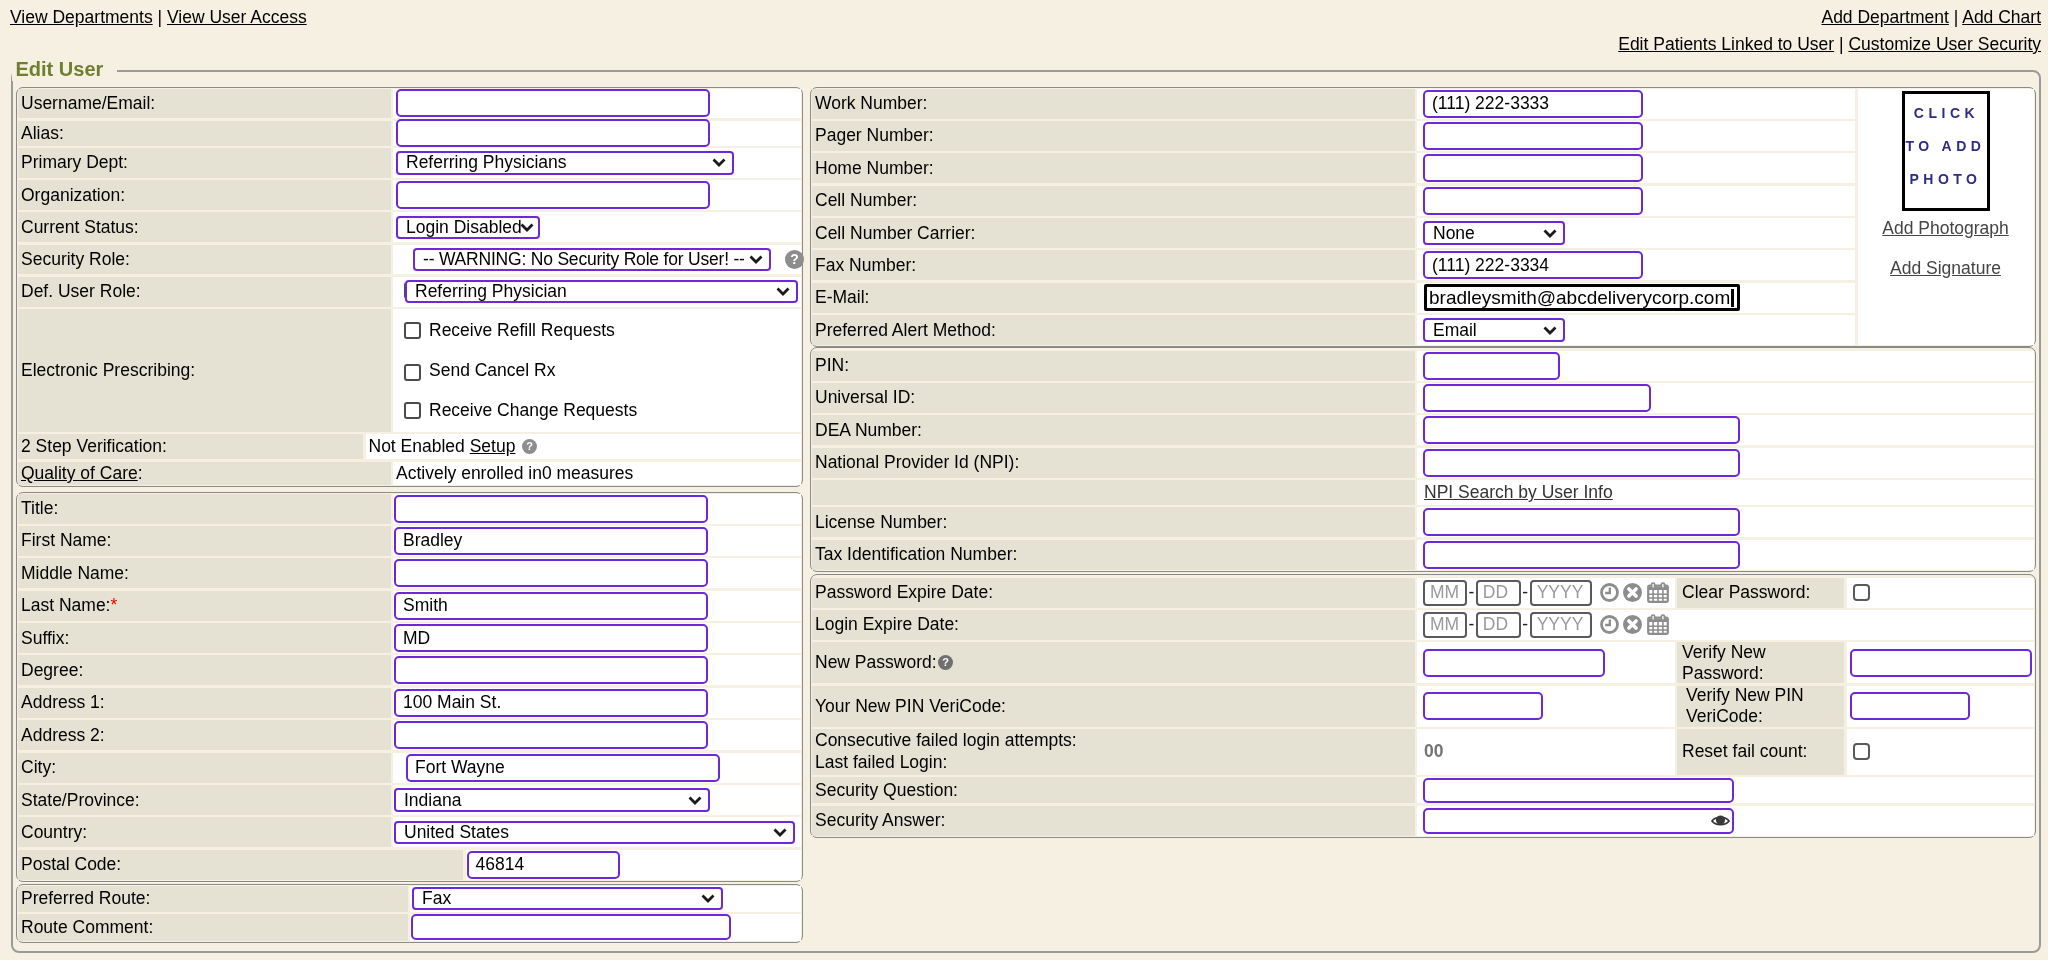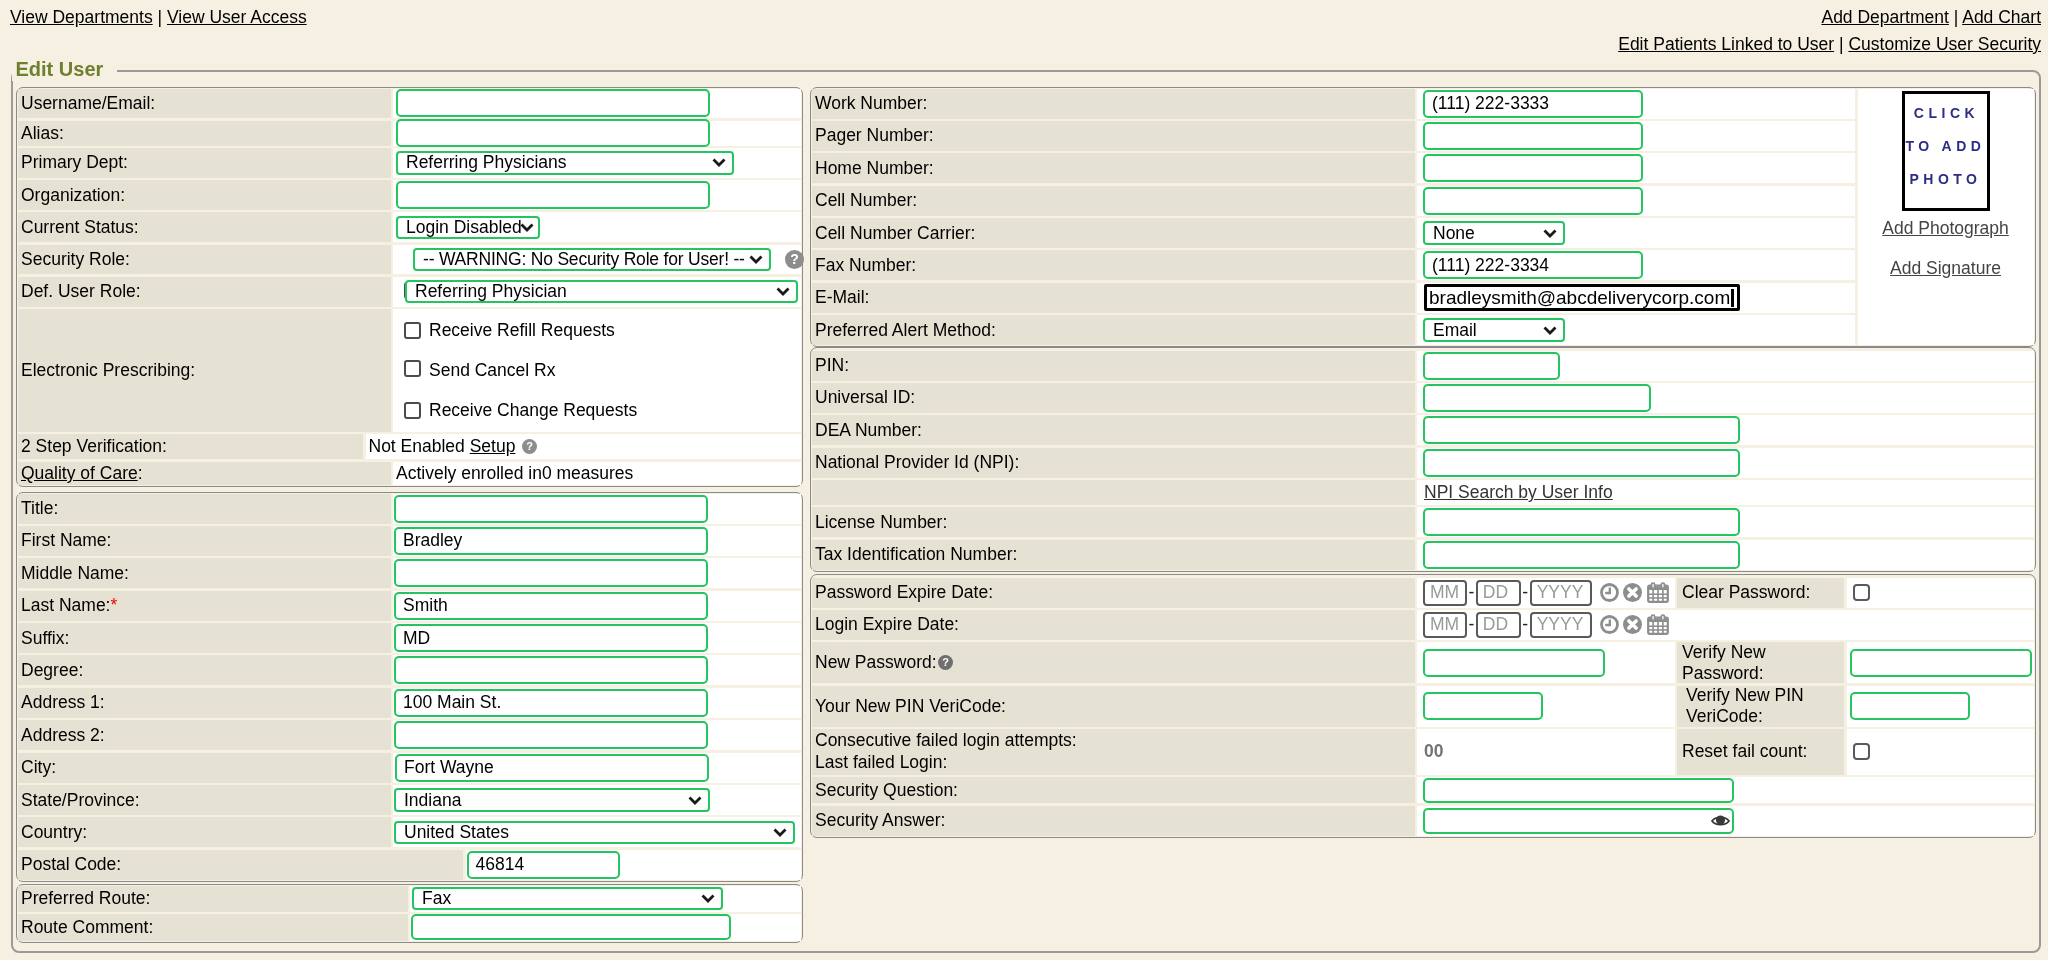--- a/index.html
+++ b/index.html
@@ -19,21 +19,21 @@
 
 #fs { left:11px; top:70px; width:2030px; height:883px; border:2px solid #9a9a9a; border-radius:8px; }
 #legend { left:11.5px; top:58px; background:#f5f0e1; padding:0 14px 0 4px; font-size:20px; font-weight:bold; color:#6e7f2e; }
 
 .tbl { position:absolute; border:1.5px solid #8a8a8a; border-radius:7px; background:#f5f0e1; padding:1px; display:flex; flex-direction:column; gap:2.4px; }
 .row { display:flex; gap:2.5px; }
 .lbl { background:#e6e2d3; display:flex; align-items:center; padding-left:3px; flex:none; }
 .val { background:#fff; display:flex; align-items:center; flex:1 1 auto; min-width:0; }
 
 .inp, .sel {
-  background:#fff; border:2px solid #22c55e; border-radius:5px;
+  background:#fff; border:2px solid #6d28d9; border-radius:5px;
   height:28px; display:flex; align-items:center;
   padding-left:7px; font-size:17.5px; flex:none; position:relative;
 }
 .sel { padding-left:8px; height:23.5px; border-radius:4px; }
 .sel .chev { position:absolute; right:6px; top:50%; margin-top:-4.5px; }
 .cb { width:17px; height:17px; border:2px solid #4c4c4c; border-radius:3px; background:#fff; flex:none; }
 .dinp { height:26px; border:2px solid #5a5a5a; border-radius:4px; background:#fff; color:#999;
   display:flex; align-items:center; padding-left:5px; font-size:17.5px; flex:none; }
 .dash { margin:0 1.5px; color:#222; }
 .dico { flex:none; }
@@ -108,21 +108,21 @@
             <polyline points="1.5,1.5 7,7 12.5,1.5" fill="none" stroke="#1a1a1a" stroke-width="2.8"></polyline>
           </svg></span>
       </div>
     </div>
   <div class="row" style="height:123px">
       <div class="lbl" style="width:372.5px">Electronic Prescribing:</div>
       <div class="val" style="padding-left:11px">
         <div style="display:flex;flex-direction:column;gap:19px;width:100%">
       <div style="display:flex;align-items:center;gap:8px;height:21px"><span class="cb"></span>Send New Scripts</div>
       <div style="display:flex;align-items:center;gap:8px;height:21px"><span class="cb"></span>Receive Refill Requests</div>
-      <div style="display:flex;align-items:flex-start;gap:8px;height:21px"><span class="cb"></span>Send Cancel Rx</div>
+      <div style="display:flex;align-items:flex-end;gap:8px;height:21px"><span class="cb"></span>Send Cancel Rx</div>
       <div style="display:flex;align-items:center;gap:8px;height:21px"><span class="cb"></span>Receive Change Requests</div>
       <div style="display:flex;align-items:center;gap:8px;height:21px"><span class="cb"></span>Receive Fill Notices</div>
   </div>
       </div>
     </div>
   <div class="row" style="height:25px">
       <div class="lbl" style="width:345px">2 Step Verification:</div>
       <div class="val" style="padding-left:3px">Not Enabled&nbsp;<a>Setup</a>&nbsp;<svg width="15" height="15" viewBox="0 0 19 19" style="margin-left:2px">
           <circle cx="9.5" cy="9.5" r="9.5" fill="#8d8d8d"></circle>
           <text x="9.5" y="14.2" text-anchor="middle" font-size="14" font-weight="bold" fill="#fff" font-family="Liberation Sans">?</text>
@@ -178,21 +178,21 @@
       </div>
     </div>
   <div class="row" style="height:30px">
       <div class="lbl" style="width:372.5px">Address 2:</div>
       <div class="val" style="padding-left:1px">
         <span class="inp" style="width:314px"></span>
       </div>
     </div>
   <div class="row" style="height:30px">
       <div class="lbl" style="width:372.5px">City:</div>
-      <div class="val" style="padding-left:2px">
+      <div class="val" style="padding-left:13px">
         <span class="inp" style="width:314px">Fort Wayne</span>
       </div>
     </div>
   <div class="row" style="height:30px">
       <div class="lbl" style="width:372.5px">State/Province:</div>
       <div class="val" style="padding-left:1px">
         <span class="sel" style="width:316px">Indiana<svg class="chev" width="14" height="9">
             <polyline points="1.5,1.5 7,7 12.5,1.5" fill="none" stroke="#1a1a1a" stroke-width="2.8"></polyline>
           </svg></span>
       </div>

